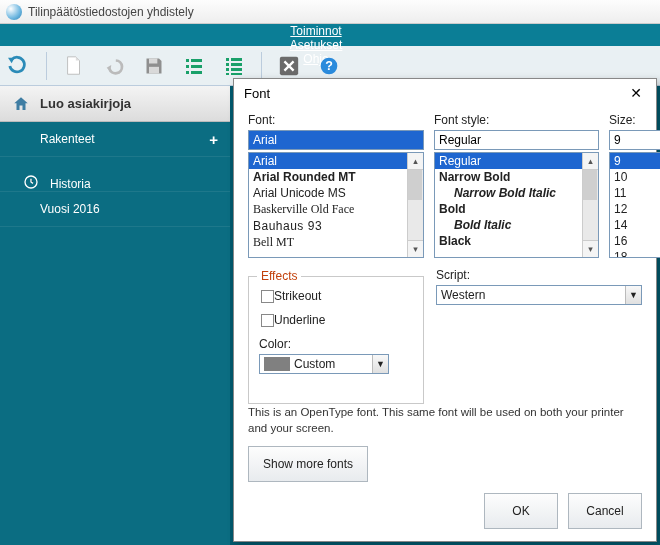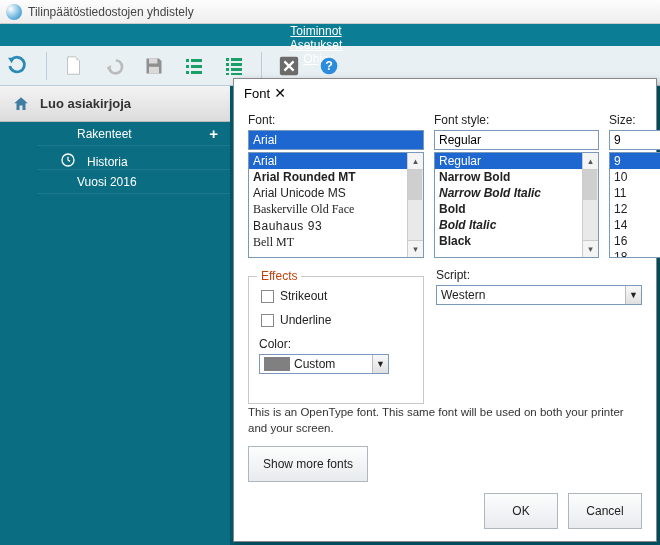--- a/index.html
+++ b/index.html
@@ -15,59 +15,59 @@
   .menubar span::first-letter { }
 
   
   .toolbar { height:40px; background:#e9f0f3; display:flex; align-items:center; padding:0 6px; gap:14px; border-bottom:1px solid #bcd;}
   .tbtn { width:26px; height:26px; display:flex; align-items:center; justify-content:center; }
   .sep { width:1px; height:28px; background:#bcd; }
 
   
   .sidebar { position:absolute; left:0; top:86px; width:230px; bottom:0; background:#0b6d82;}
   .side-active { background:linear-gradient(#f4f4f4,#dcdcdc); height:36px; display:flex; align-items:center; padding:0 12px; font-size:13px; font-weight:bold; color:#333; border-bottom:1px solid #bbb; gap:10px;}
-  .side-item { height:24px; display:flex; align-items:center; justify-content:space-between; padding:0 12px 0 40px; color:#fff; font-size:12px; border-bottom:1px solid rgba(255,255,255,0.08);margin-left:37px;}
+  .side-item { height:35px; display:flex; align-items:center; justify-content:space-between; padding:0 12px 0 40px; color:#fff; font-size:12px; border-bottom:1px solid rgba(255,255,255,0.08);}
   .side-item.iconed { padding-left:22px; gap:10px; justify-content:flex-start;align-items:flex-end;}
   .plus { font-size:15px; font-weight:bold;}
   .home-ic, .clock-ic { width:18px; height:18px; display:inline-flex; align-items:center; justify-content:center;}
 
   
   .dialog { position:absolute; left:233px; top:78px; width:424px; height:464px; background:#fff; border:1px solid #888; box-shadow:3px 3px 8px rgba(0,0,0,0.25);}
-  .dlg-title { height:28px; display:flex; align-items:center; justify-content:flex-start; padding:0 10px; font-size:13px;}
+  .dlg-title { height:28px; display:flex; align-items:center; justify-content:space-between; padding:0 10px; font-size:13px;}
   .dlg-close { width:20px; height:20px; display:flex; align-items:center; justify-content:center; font-size:14px;}
   .dlg-body { padding:6px 14px 10px 14px; font-size:12px; color:#222;}
   .columns { display:flex; gap:10px;}
   .col { display:flex; flex-direction:column;}
   .col.font { flex:0 0 176px;}
   .col.style { flex:0 0 126px;}
   .col.size { flex:0 0 60px;}
   .lbl { margin-bottom:3px;}
   .tinput { height:20px; border:1px solid #7a99b8; padding:0 4px; font-size:12px;}
   .tinput.selblue { background:#1e66d0; color:#fff;}
   .listbox { border:1px solid #7a99b8; height:106px; margin-top:2px; overflow:hidden; position:relative; background:#fff;}
   .listbox .sb { position:absolute; right:0; top:0; bottom:0; width:16px; background:#e9e9e9; border-left:1px solid #ccc;}
   .listbox .sb::before { content:"▴"; position:absolute; top:0; left:0; right:0; height:16px; display:flex; align-items:center; justify-content:center; font-size:9px; color:#555; background:#f4f4f4; border-bottom:1px solid #ccc;}
   .listbox .sb::after { content:"▾"; position:absolute; bottom:0; left:0; right:0; height:16px; display:flex; align-items:center; justify-content:center; font-size:9px; color:#555; background:#f4f4f4; border-top:1px solid #ccc;}
   .listbox .thumb { position:absolute; right:1px; top:17px; width:14px; height:30px; background:#cfcfcf;}
   .listbox ul { list-style:none; margin:0; padding:0;}
   .listbox li { padding:1px 4px; font-size:12px; white-space:nowrap;}
   .listbox li.selected { background:#1e66d0; color:#fff;}
   .li-bold { font-weight:bold;}
-  .li-bolditalic { font-weight:bold; font-style:italic;}
+  .li-bolditalic { font-weight:bold; font-style:italic;margin-left:15px;}
   .li-black { font-weight:900;}
   .font-arialrounded { font-weight:bold;}
   .font-bauhaus { font-family:"Arial Black",sans-serif; font-weight:400; letter-spacing:0.5px; font-size:11px;}
   .font-baskerville, .font-bell { font-family:"Times New Roman",serif;}
 
   .group { border:1px solid #c9c9c9; padding:8px 10px 10px 10px; position:relative; margin-top:18px;}
   .group > .legend { position:absolute; top:-8px; left:8px; background:#fff; padding:0 4px; font-size:12px; color:#c2410c;}
   .row2 { display:flex; gap:12px; }
   .effects { width:176px; height:128px;}
   .sample { flex:1; height:80px;}
-  .checkbox-row { display:flex; align-items:center; gap:6px; margin:4px 0 10px 2px;}
+  .checkbox-row { display:flex; align-items:center; margin:4px 0 10px 2px;}
   .chk { width:13px; height:13px; border:1px solid #888; background:#fff;}
   .colorwrap { margin-top:6px;}
   .combo { display:flex; align-items:center; height:20px; border:1px solid #7a99b8; background:#fff; position:relative;}
   .combo .swatch { width:26px; height:14px; background:#808080; margin:0 4px;}
   .combo .arrow { width:16px; height:100%; border-left:1px solid #bbb; background:linear-gradient(#f8f8f8,#e0e0e0); display:flex; align-items:center; justify-content:center; font-size:9px; margin-left:auto;}
   .scriptwrap { margin-top:10px;}
   .samplebox { display:flex; align-items:center; justify-content:center; color:#808080; font-size:14px; height:100%;}
 
   .info { font-size:11.5px; line-height:1.4; color:#333;}
   .showmore { margin-top:10px; }

